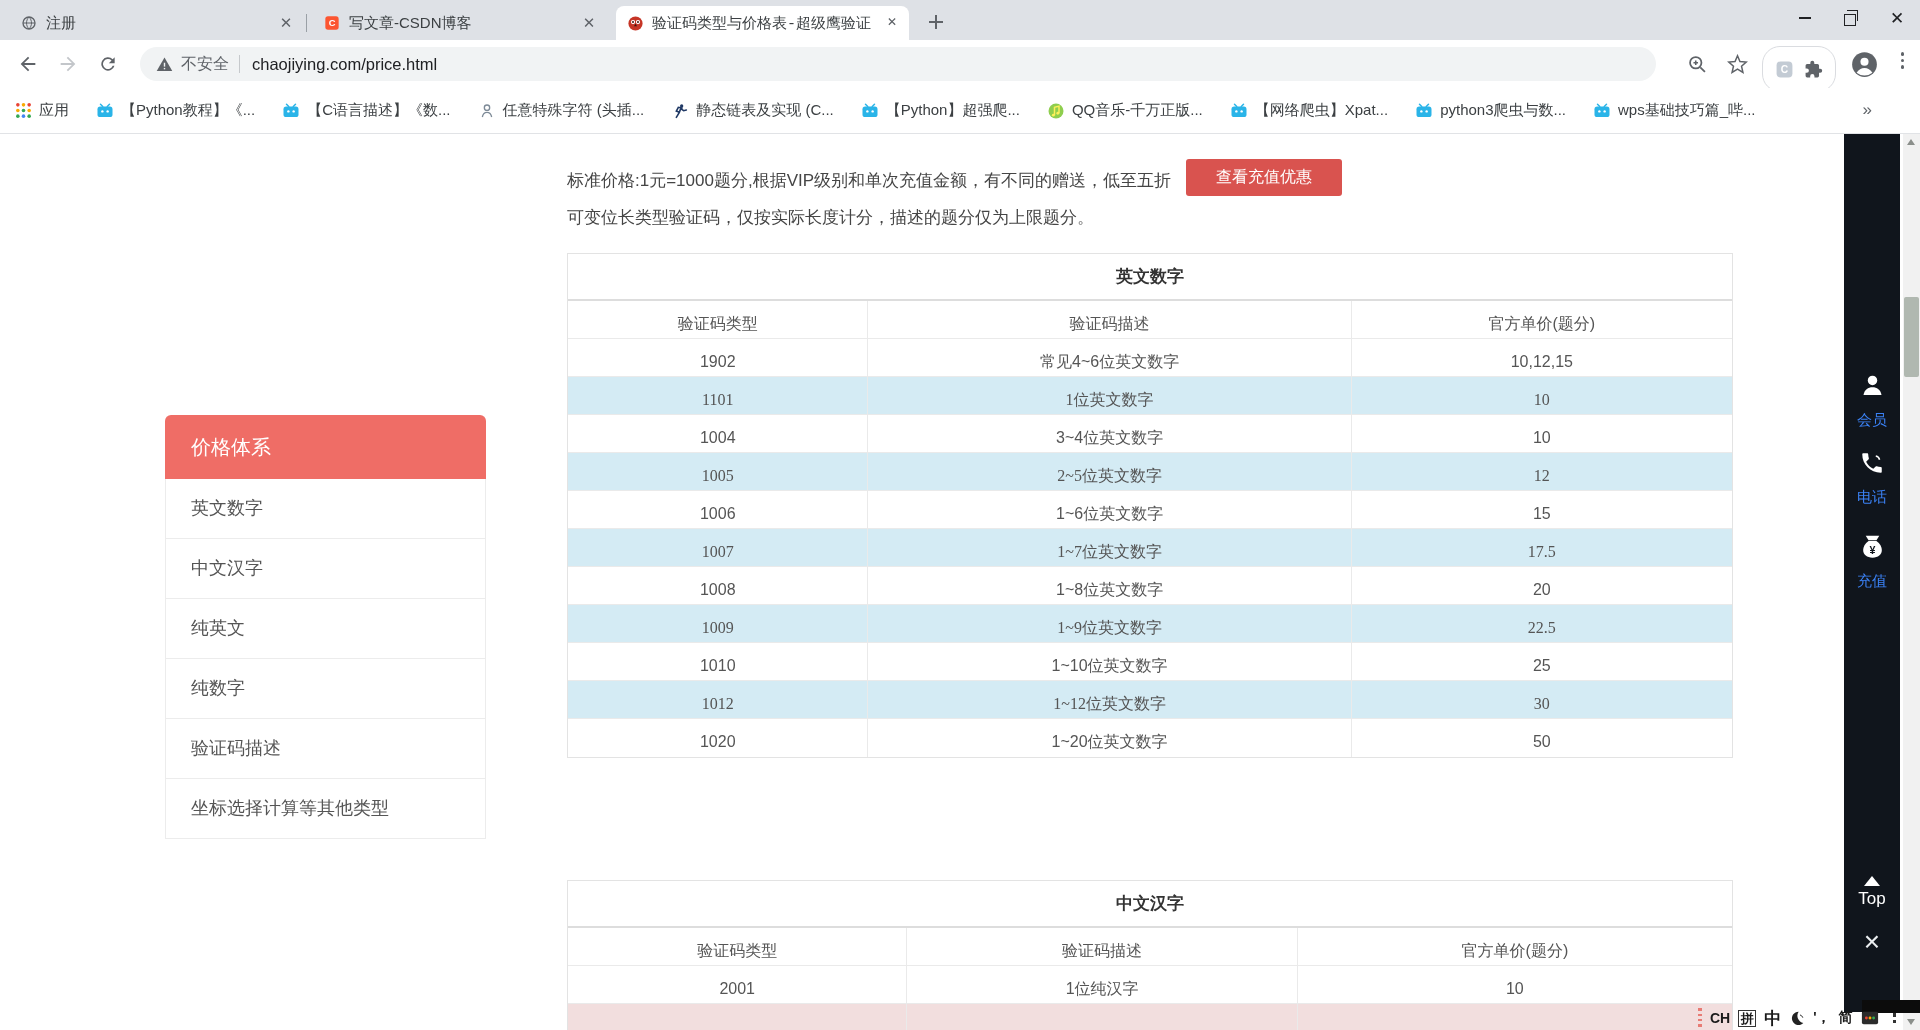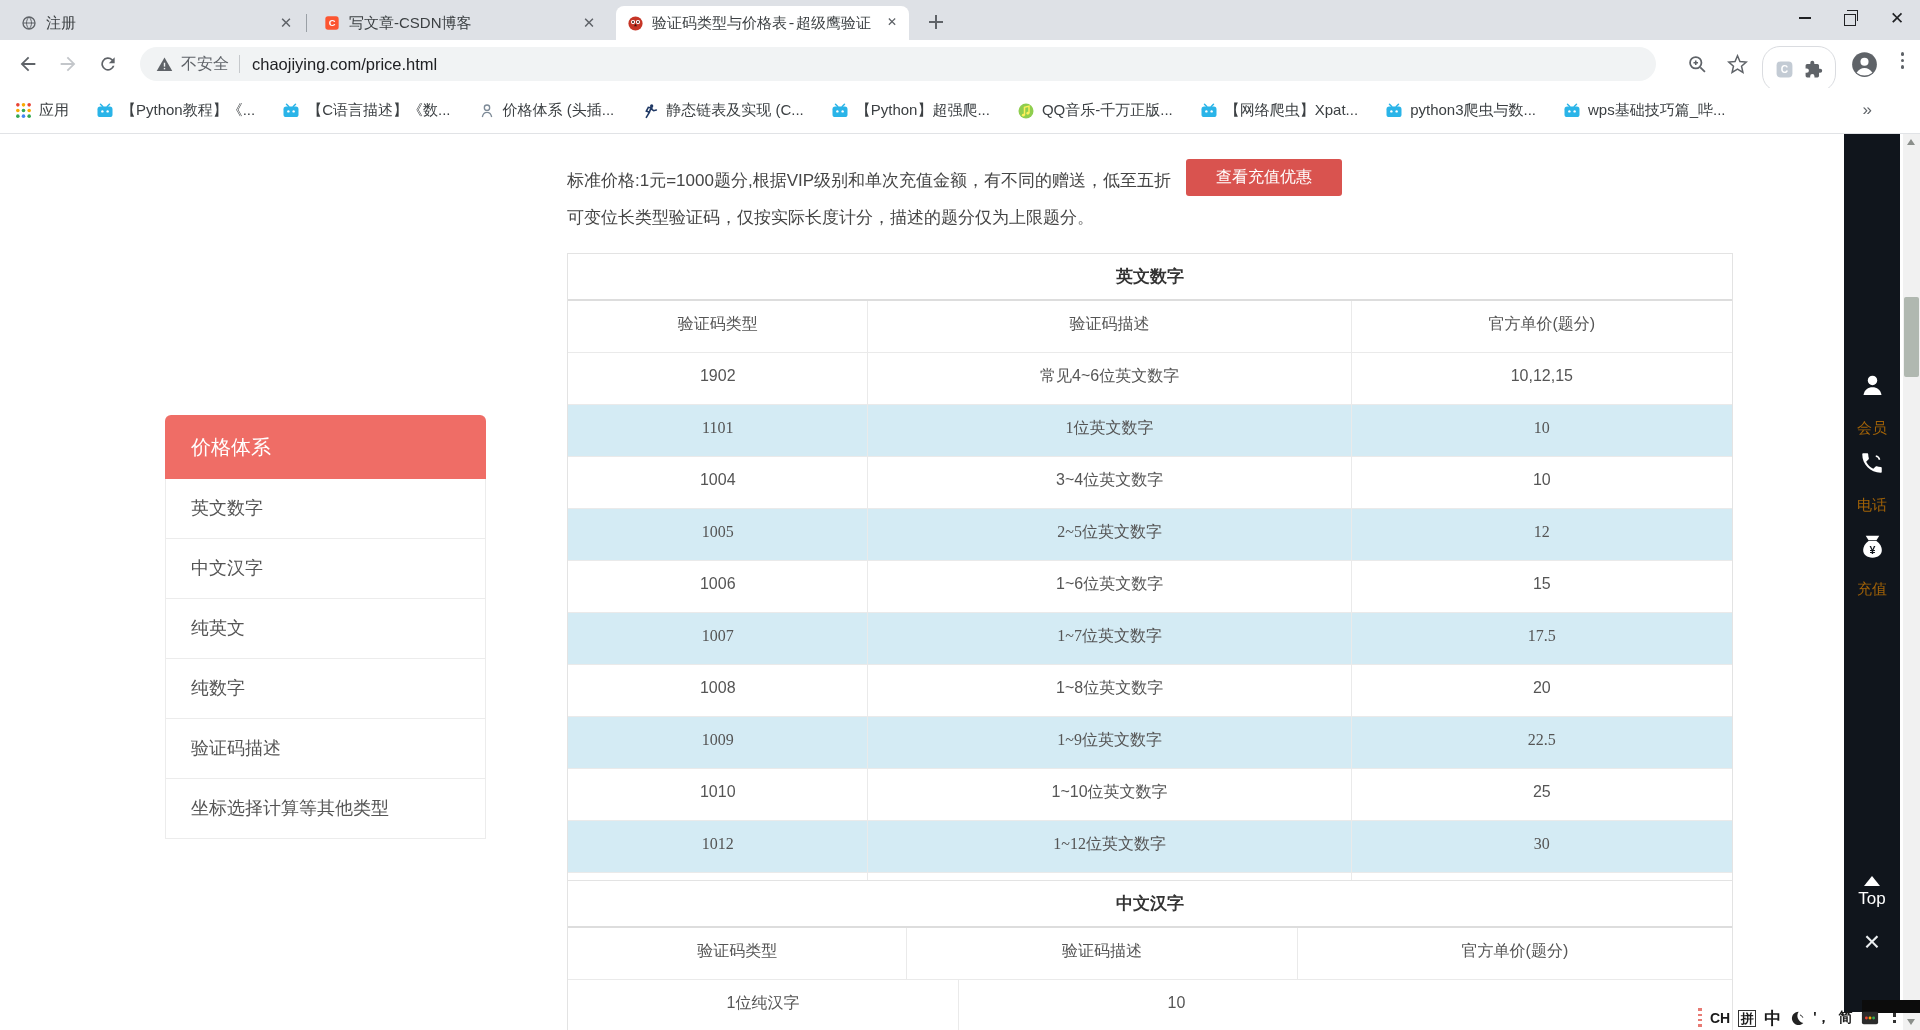--- a/index.html
+++ b/index.html
@@ -56,32 +56,32 @@
 
   .sidebar{position:absolute;left:165px;top:281px;width:321px;}
   .side-header{height:64px;line-height:64px;background:#ef6d66;border-radius:6px 6px 0 0;color:#fff;
                font-size:20px;padding-left:26px;}
   .side-list{border:1px solid #ececec;border-top:none;background:#fff;}
   .side-item{height:59px;line-height:59px;padding-left:25px;font-size:18px;color:#555;border-bottom:1px solid #ececec;}
   .side-item:last-child{border-bottom:none;}
 
   .ptable{position:absolute;left:567px;width:1166px;border:1px solid #e3e3e3;box-sizing:border-box;background:#fff;}
   .ttitle{height:45px;line-height:45px;text-align:center;font-weight:bold;font-size:17px;color:#333;border-bottom:2px solid #ddd;}
-  .trow{display:flex;height:52px;line-height:46px;text-align:center;font-size:16px;color:#555;border-bottom:1px solid #eaeaea;box-sizing:border-box;}
+  .trow{display:flex;height:38px;line-height:46px;text-align:center;font-size:16px;color:#555;border-bottom:1px solid #eaeaea;box-sizing:border-box;}
   .trow:last-child{border-bottom:none;}
   .tcell{box-sizing:border-box;border-right:1px solid #eaeaea;overflow:hidden;}
   .tcell:last-child{border-right:none;}
   .trow.alt{background:#d4ebf4;font-family:Liberation Serif, serif;}
   .trow.pink{background:#f2dede;}
 
   
   .widgetbar{position:absolute;left:1844px;top:0;width:56px;height:878px;background:#10151c;}
   .wg{position:absolute;left:0;width:56px;text-align:center;color:#fff;}
   .wg .icon{display:flex;justify-content:center;}
-  .wg-label{font-size:15px;color:#a16207;margin-top:20px;}
+  .wg-label{font-size:15px;color:#3b82f6;margin-top:12px;}
   .top-arrow{width:0;height:0;border-left:8px solid transparent;border-right:8px solid transparent;border-bottom:10px solid #fff;margin:0 auto;}
   .top-label{font-size:17px;color:#fff;margin-top:3px;}
   .wg-close{font-size:28px;line-height:28px;color:#eceff1;}
 
   
   .scrollbar{position:absolute;left:1903px;top:0;width:17px;height:896px;background:#f1f1f1;}
   .sb-arrow{position:absolute;left:4px;width:0;height:0;border-left:4.5px solid transparent;border-right:4.5px solid transparent;}
   .sb-up{top:5px;border-bottom:6px solid #8b8f8b;}
   .sb-down{bottom:5px;border-top:6px solid #8b8f8b;}
   .sb-thumb{position:absolute;left:1px;top:163px;width:15px;height:80px;background:#b0b8b0;border-radius:2px;}
@@ -274,21 +274,21 @@
           </span>
           <span>【C语言描述】《数...</span>
         </span>
         <span class="bm">
           <span class="icon">
             <svg viewBox="0 0 24 24" width="16" height="16">
               <circle cx="12" cy="7" r="4" fill="none" stroke="#7d8a97" stroke-width="2"></circle>
               <path d="M5 21c1-5 4-7 7-7s6 2 7 7" fill="none" stroke="#7d8a97" stroke-width="2"></path>
             </svg>
           </span>
-          <span>价格体系 (头插...</span>
+          <span>任意特殊字符 (头插...</span>
         </span>
         <span class="bm">
           <span class="icon">
             <svg viewBox="0 0 24 24" width="16" height="16">
               <circle cx="14.5" cy="4.5" r="2.5" fill="#1f3864"></circle>
               <path d="M6.5 21.5l4.5-7.5 2-5.5 4.5 3 4-1M11 14l-4.5-2 3-5.5 5.5 1" stroke="#1f3864" stroke-width="2.4" fill="none" stroke-linecap="round"></path>
             </svg>
           </span>
           <span>静态链表及实现 (C...</span>
         </span>
@@ -435,20 +435,21 @@
           </div>
         </div>
         <div class="ptable" style="top: 746px;">
           <div class="ttitle">中文汉字</div>
           <div class="trow head">
             <div class="tcell" style="width:340px">验证码类型</div>
             <div class="tcell" style="width:391px">验证码描述</div>
             <div class="tcell" style="width:435px">官方单价(题分)</div>
           </div>
           <div class="trow">
+            <div class="tcell" style="width:340px">2001</div>
             <div class="tcell" style="width:391px">1位纯汉字</div>
             <div class="tcell" style="width:435px">10</div>
           </div>
           <div class="trow pink">
             <div class="tcell" style="width:340px"></div>
             <div class="tcell" style="width:391px"></div>
             <div class="tcell" style="width:435px"></div>
           </div>
         </div>
       </div>

